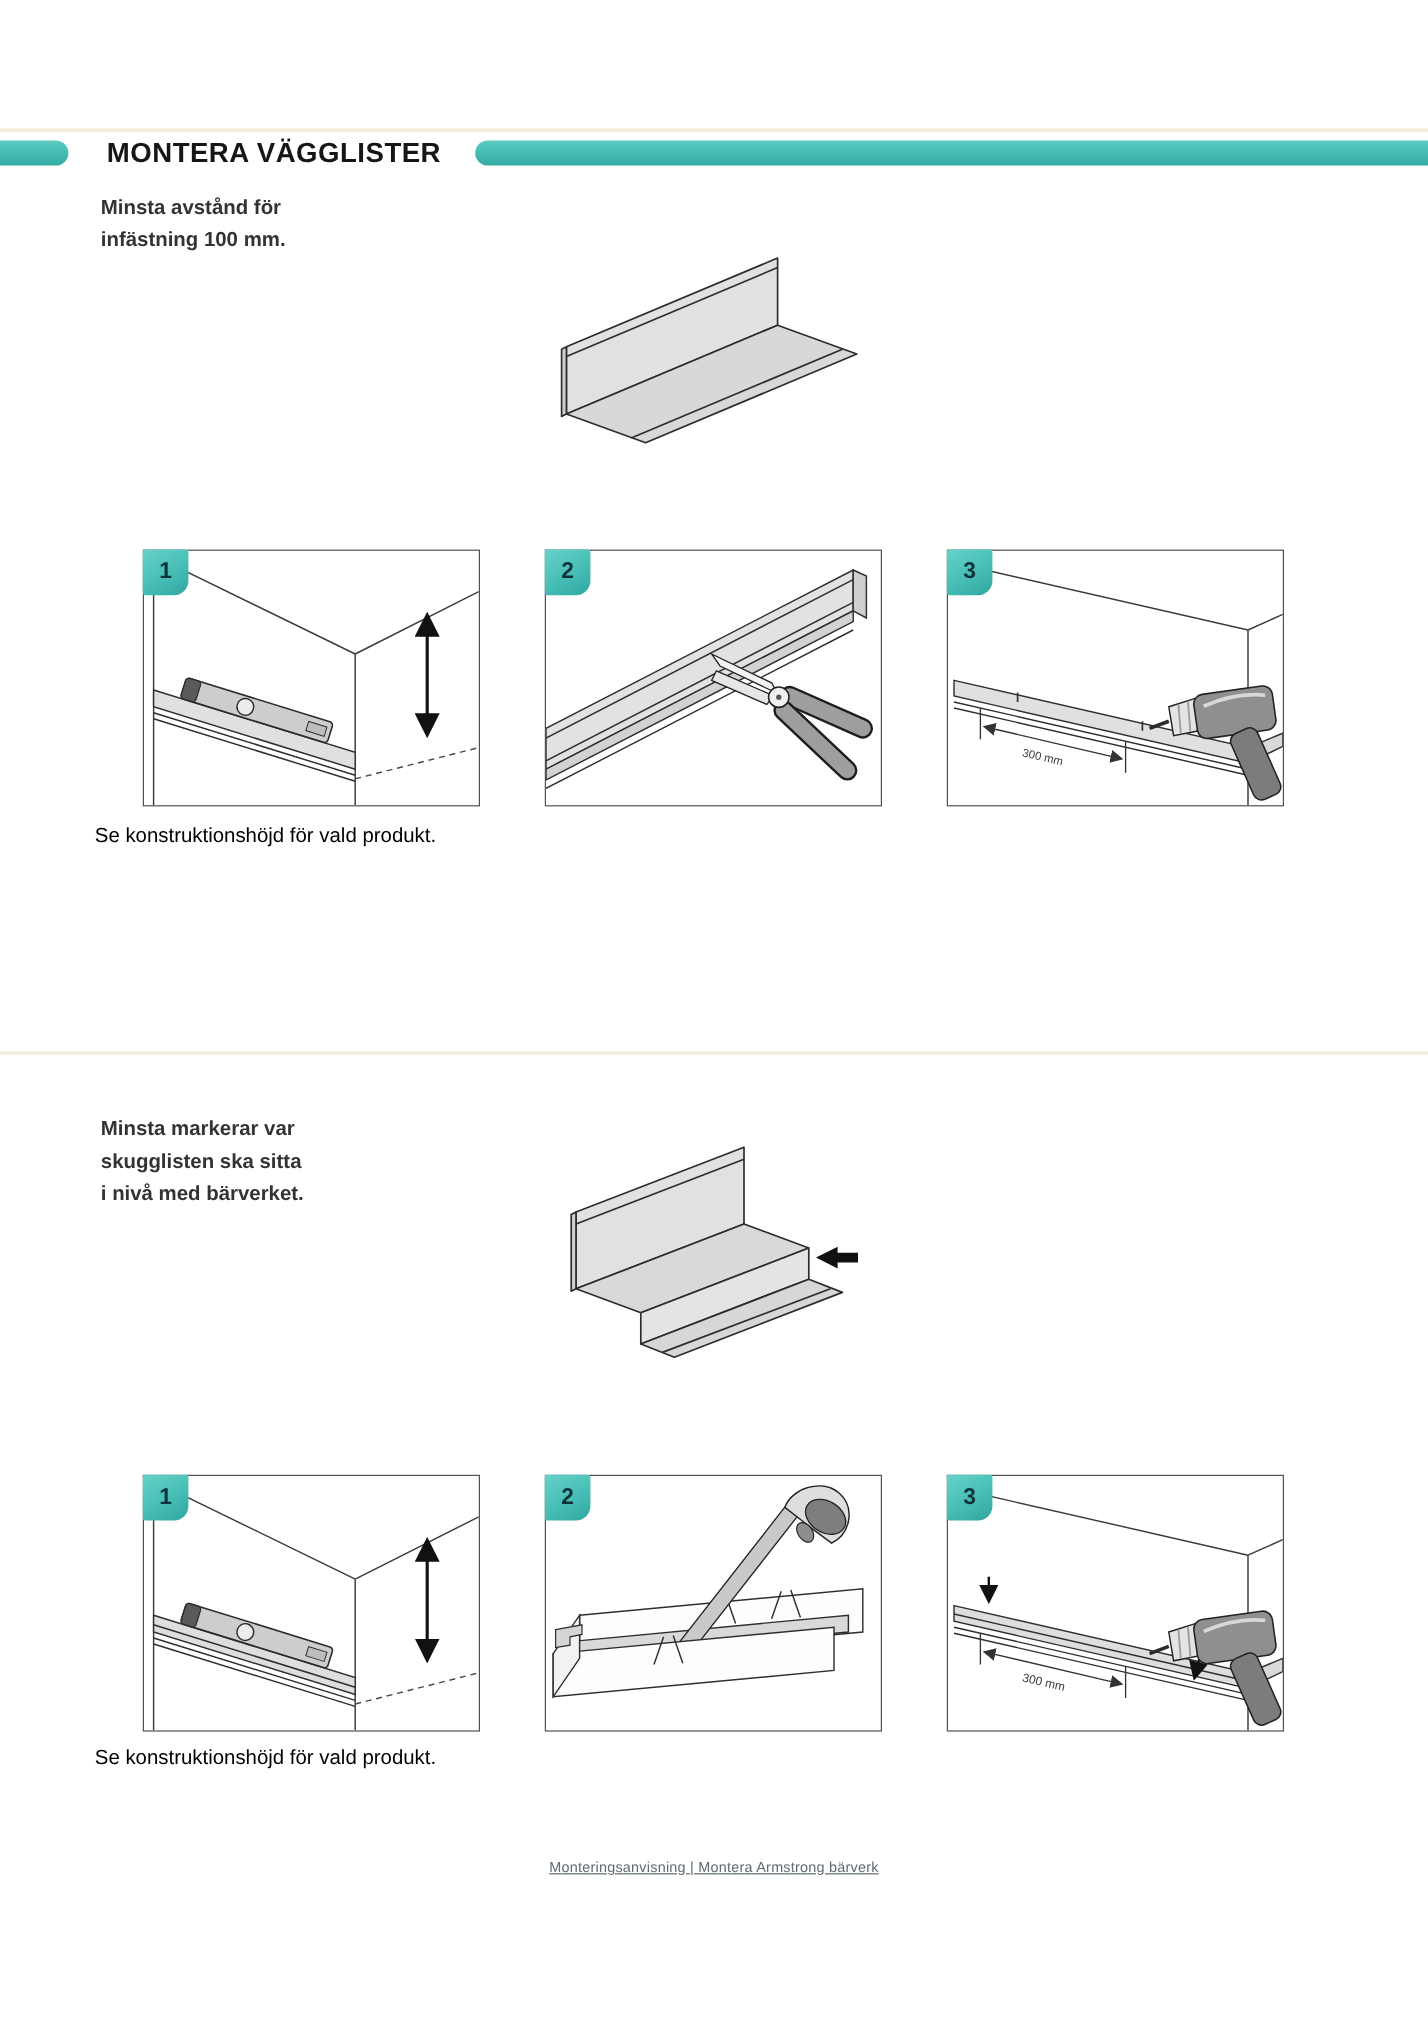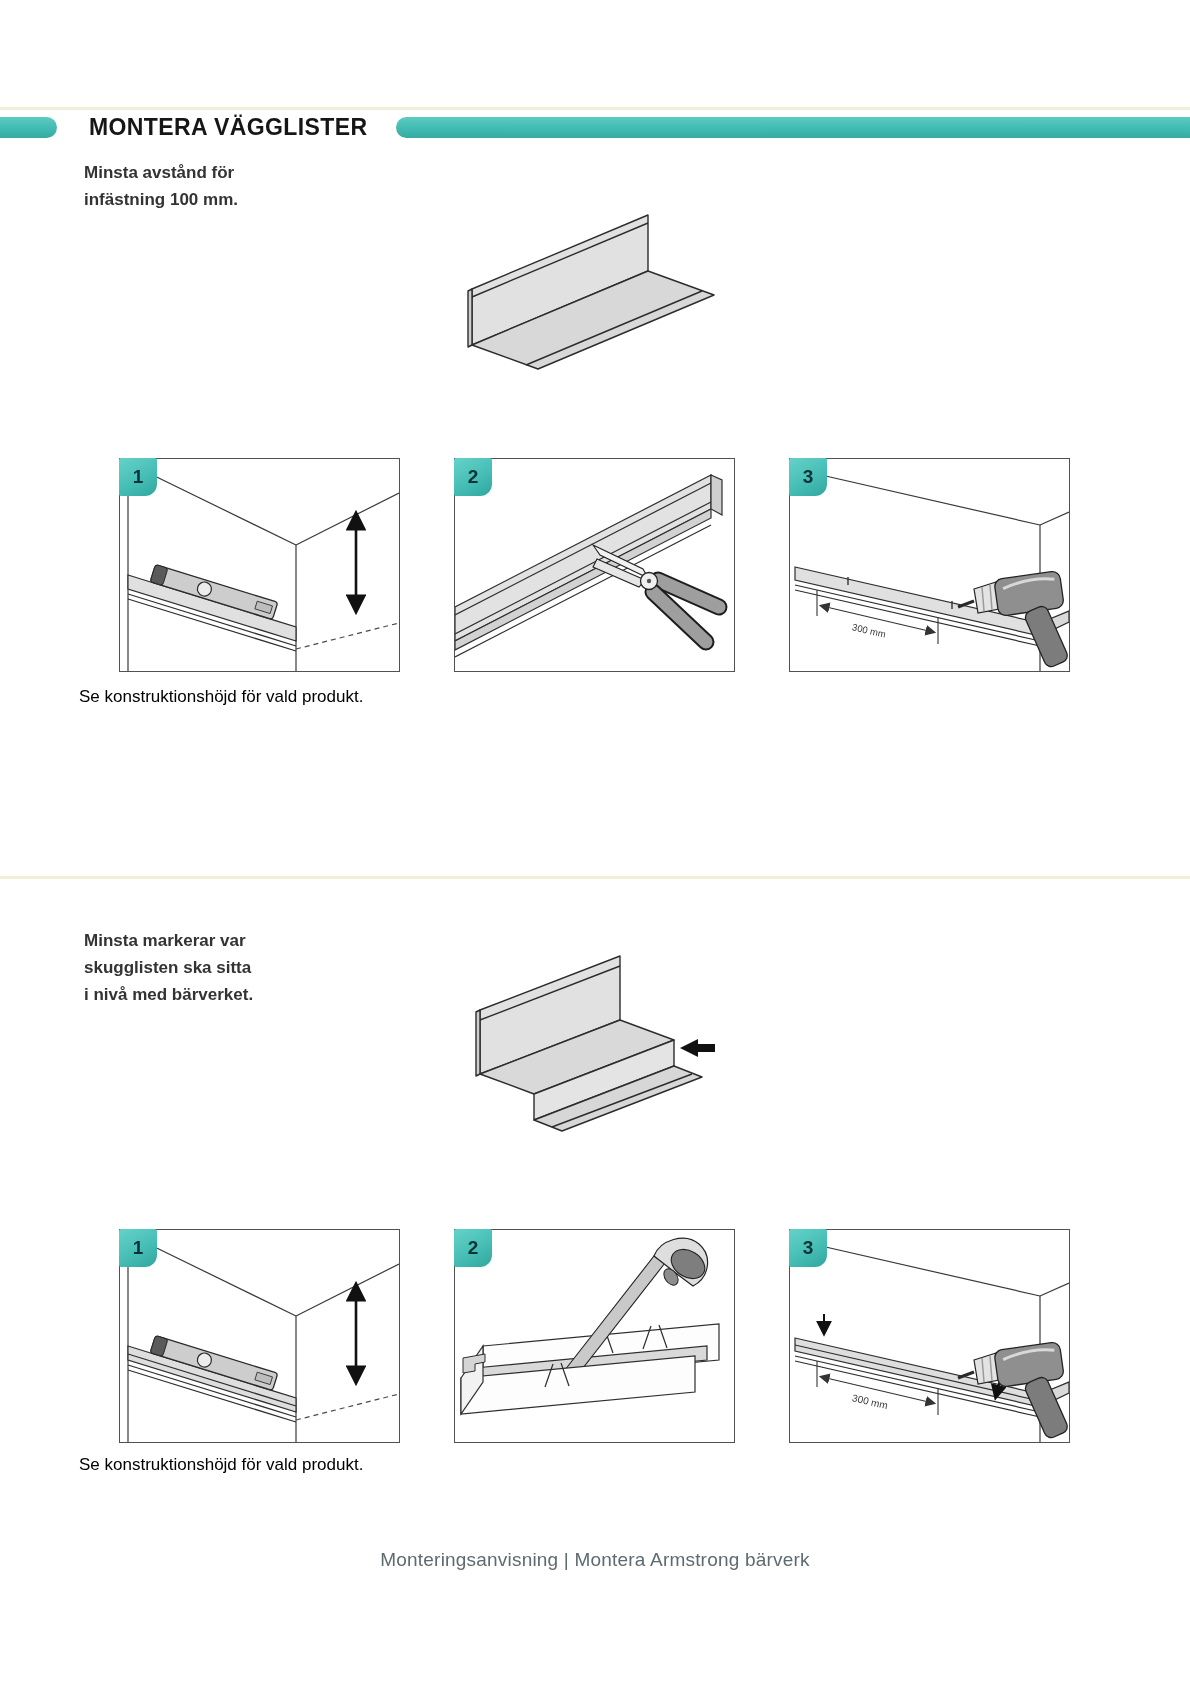--- a/index.html
+++ b/index.html
@@ -24,21 +24,21 @@
   .panel .art{position:absolute;left:0;top:0;width:100%;height:100%;display:block;}
   .badge{position:absolute;left:-1px;top:-1px;width:38px;height:38px;z-index:2;
          border-radius:2px 2px 12px 2px;
          background:linear-gradient(150deg,#66d2c9 0%,#46beb5 55%,#2fa79e 100%);
          display:flex;align-items:center;justify-content:center;
          font-size:19px;font-weight:700;color:#0d3338;}
   .profile{position:absolute;}
   .pr1{left:450px;top:193px}
   .pr2{left:452px;top:948px}
   .footer{position:absolute;left:0;right:0;top:1549px;text-align:center;
-          font-size:19px;color:#5d6b70;letter-spacing:.2px;}
+          font-size:12px;color:#5d6b70;letter-spacing:.2px;text-decoration:underline;}
   svg text{font-family:"Liberation Sans",sans-serif;}
 </style>
 </head>
 <body>
 
 <svg width="0" height="0" style="position:absolute">
   <defs>
     <marker id="ab" markerWidth="8" markerHeight="8" viewBox="0 0 10 10" refX="7" refY="5" orient="auto-start-reverse">
       <path d="M0 0 L10 5 L0 10 Z" fill="#111"></path>
     </marker>

